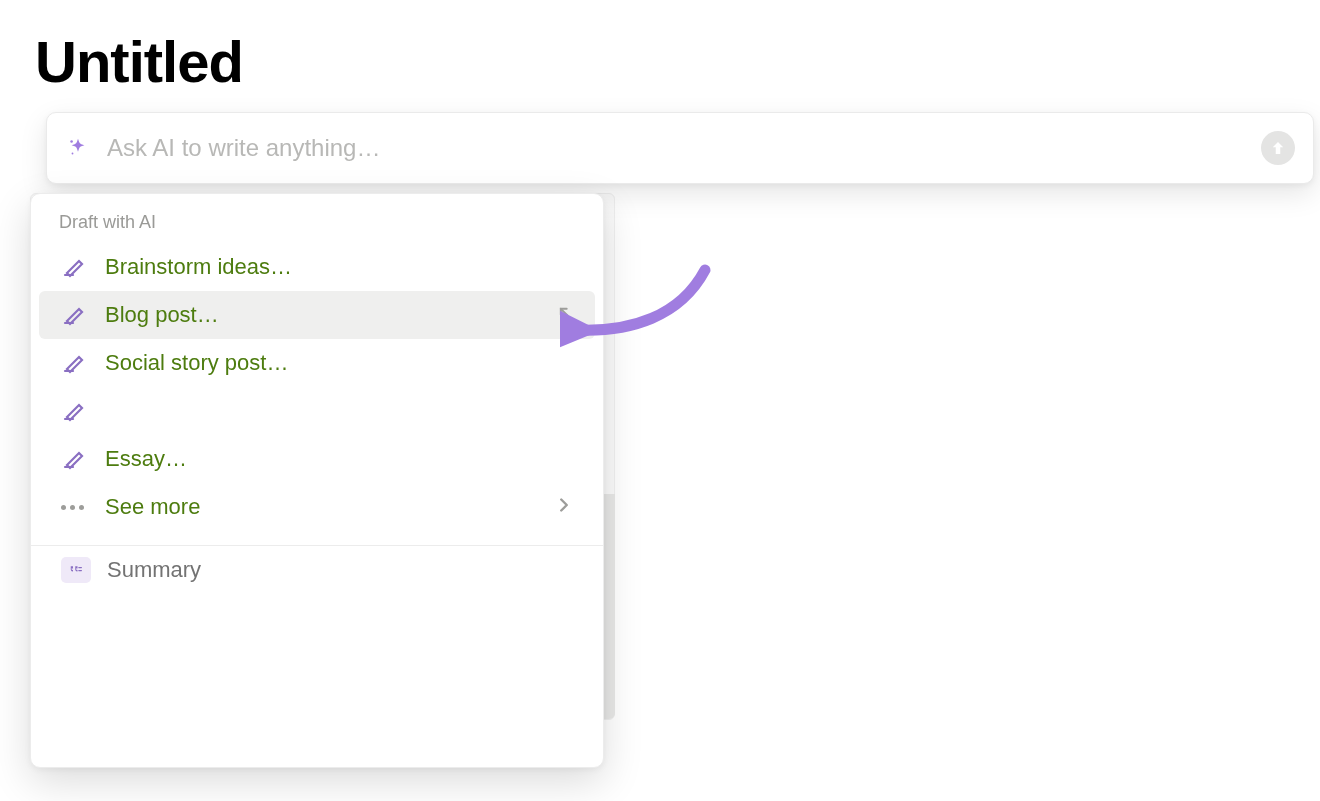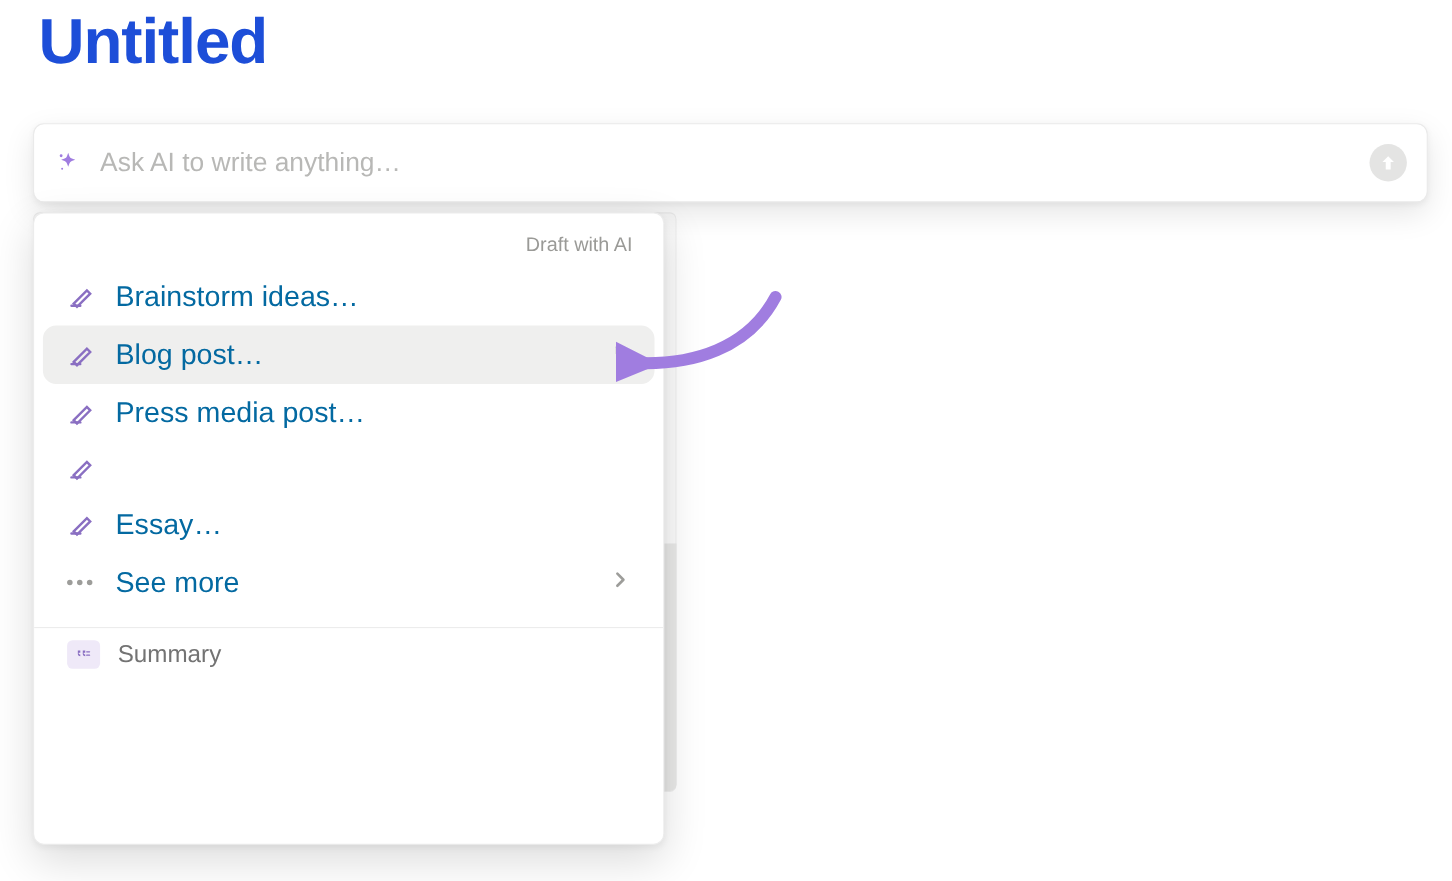--- a/index.html
+++ b/index.html
@@ -6,31 +6,31 @@
   body {
     font-family: -apple-system, BlinkMacSystemFont, "Segoe UI", Helvetica, Arial, sans-serif;
     background: #ffffff;
     width: 1320px;
     height: 801px;
     overflow: hidden;
     position: relative;
   }
   .page-title {
     position: absolute;
-    top: 4px;
+    top: 28px;
     left: 35px;
     font-size: 58px;
     font-weight: 700;
-    color: #1d4ed8;
+    color: #000000;
     letter-spacing: -1px;
   }
   .ai-input-bar {
     position: absolute;
     top: 112px;
-    left: 30px;
+    left: 46px;
     width: 1268px;
     height: 72px;
     background: #ffffff;
     border: 1px solid #eaeaea;
     border-radius: 10px;
     box-shadow: 0 10px 28px rgba(0,0,0,0.10), 0 2px 6px rgba(0,0,0,0.05);
     display: flex;
     align-items: center;
     padding: 0 18px 0 20px;
   }
@@ -87,42 +87,41 @@
     position:absolute;
     top:300px; left:0; right:-1px; height:225px;
     background:#e8e8e7;
     border-radius:0 0 6px 6px;
   }
   .section-label {
     font-size: 18px;
     color: #9a9a97;
     font-weight: 500;
     padding: 18px 28px 10px 28px;
-    text-align: right;
   }
   .menu-item {
     display: flex;
     align-items: center;
     padding: 11px 20px 11px 22px;
     margin: 0 8px;
     border-radius: 6px;
     cursor: pointer;
     position: relative;
   }
-  .menu-item.hover { background: #efefee; border-radius: 12px; }
+  .menu-item.hover { background: #efefee; }
   .menu-icon {
     width: 26px; height: 26px;
     margin-right: 18px;
     color: #8a6fc2;
     flex: 0 0 auto;
     display:flex;align-items:center;justify-content:center;
   }
   .menu-label {
-    font-size: 26px;
-    color: #0369a1;
+    font-size: 22px;
+    color: #4d7c0f;
     flex: 1;
   }
   .menu-trailing {
     color: #9d9d9a;
   }
   .ellipsis-icon {
     width:26px; display:flex; gap:4px; align-items:center; justify-content:flex-start;
     margin-right:18px; color:#9d9d9a;
   }
   .ellipsis-icon span{width:5px;height:5px;border-radius:50%;background:#9d9d9a;}
@@ -201,21 +200,21 @@
   </div>
 
 
   <div class="menu-item">
     <span class="menu-icon">
       <svg viewBox="0 0 24 24" width="24" height="24" fill="none" stroke="currentColor" stroke-width="2.2" stroke-linecap="round">
         <path d="M3 20h8"></path>
           <path d="M5 18L17 6l3 3L8 21l-3-3z"></path>
       </svg>
     </span>
-    <span class="menu-label">Press media post…</span>
+    <span class="menu-label">Social story post…</span>
   </div>
 
   <div class="menu-item">
     <span class="menu-icon">
       <svg viewBox="0 0 24 24" width="24" height="24" fill="none" stroke="currentColor" stroke-width="2.2" stroke-linecap="round">
         <path d="M3 20h8"></path>
           <path d="M5 18L17 6l3 3L8 21l-3-3z"></path>
       </svg>
     </span>
   </div>

